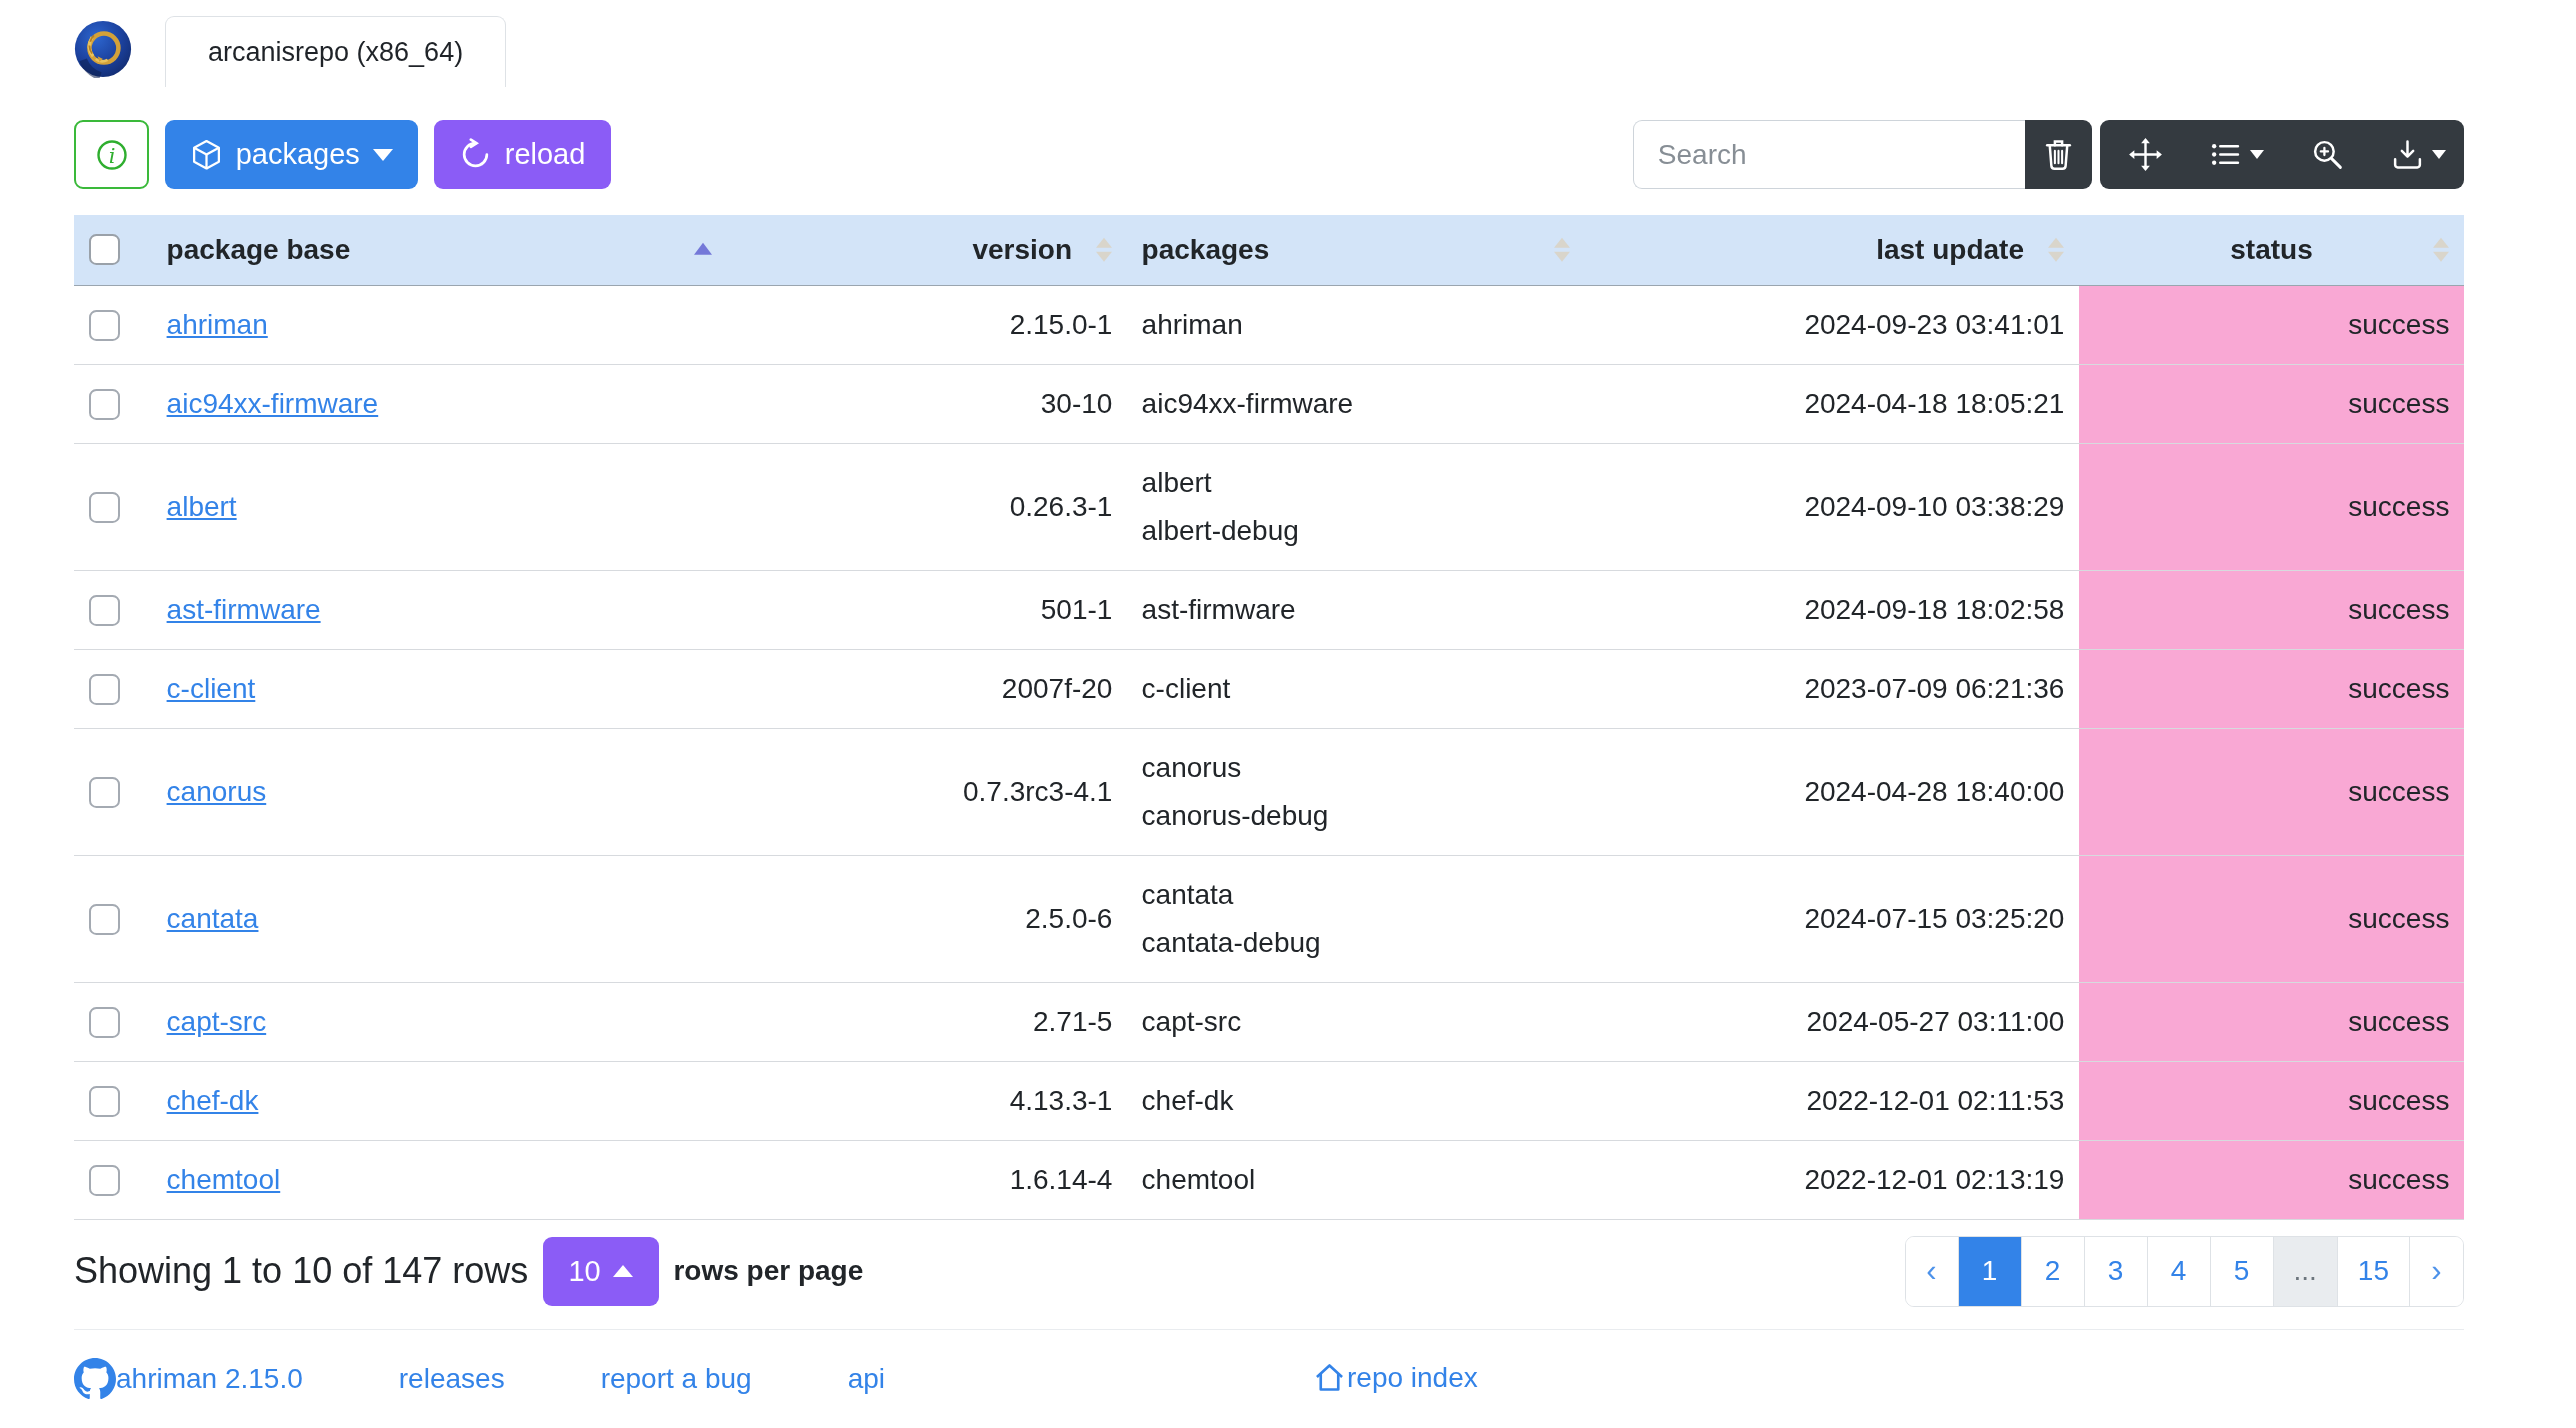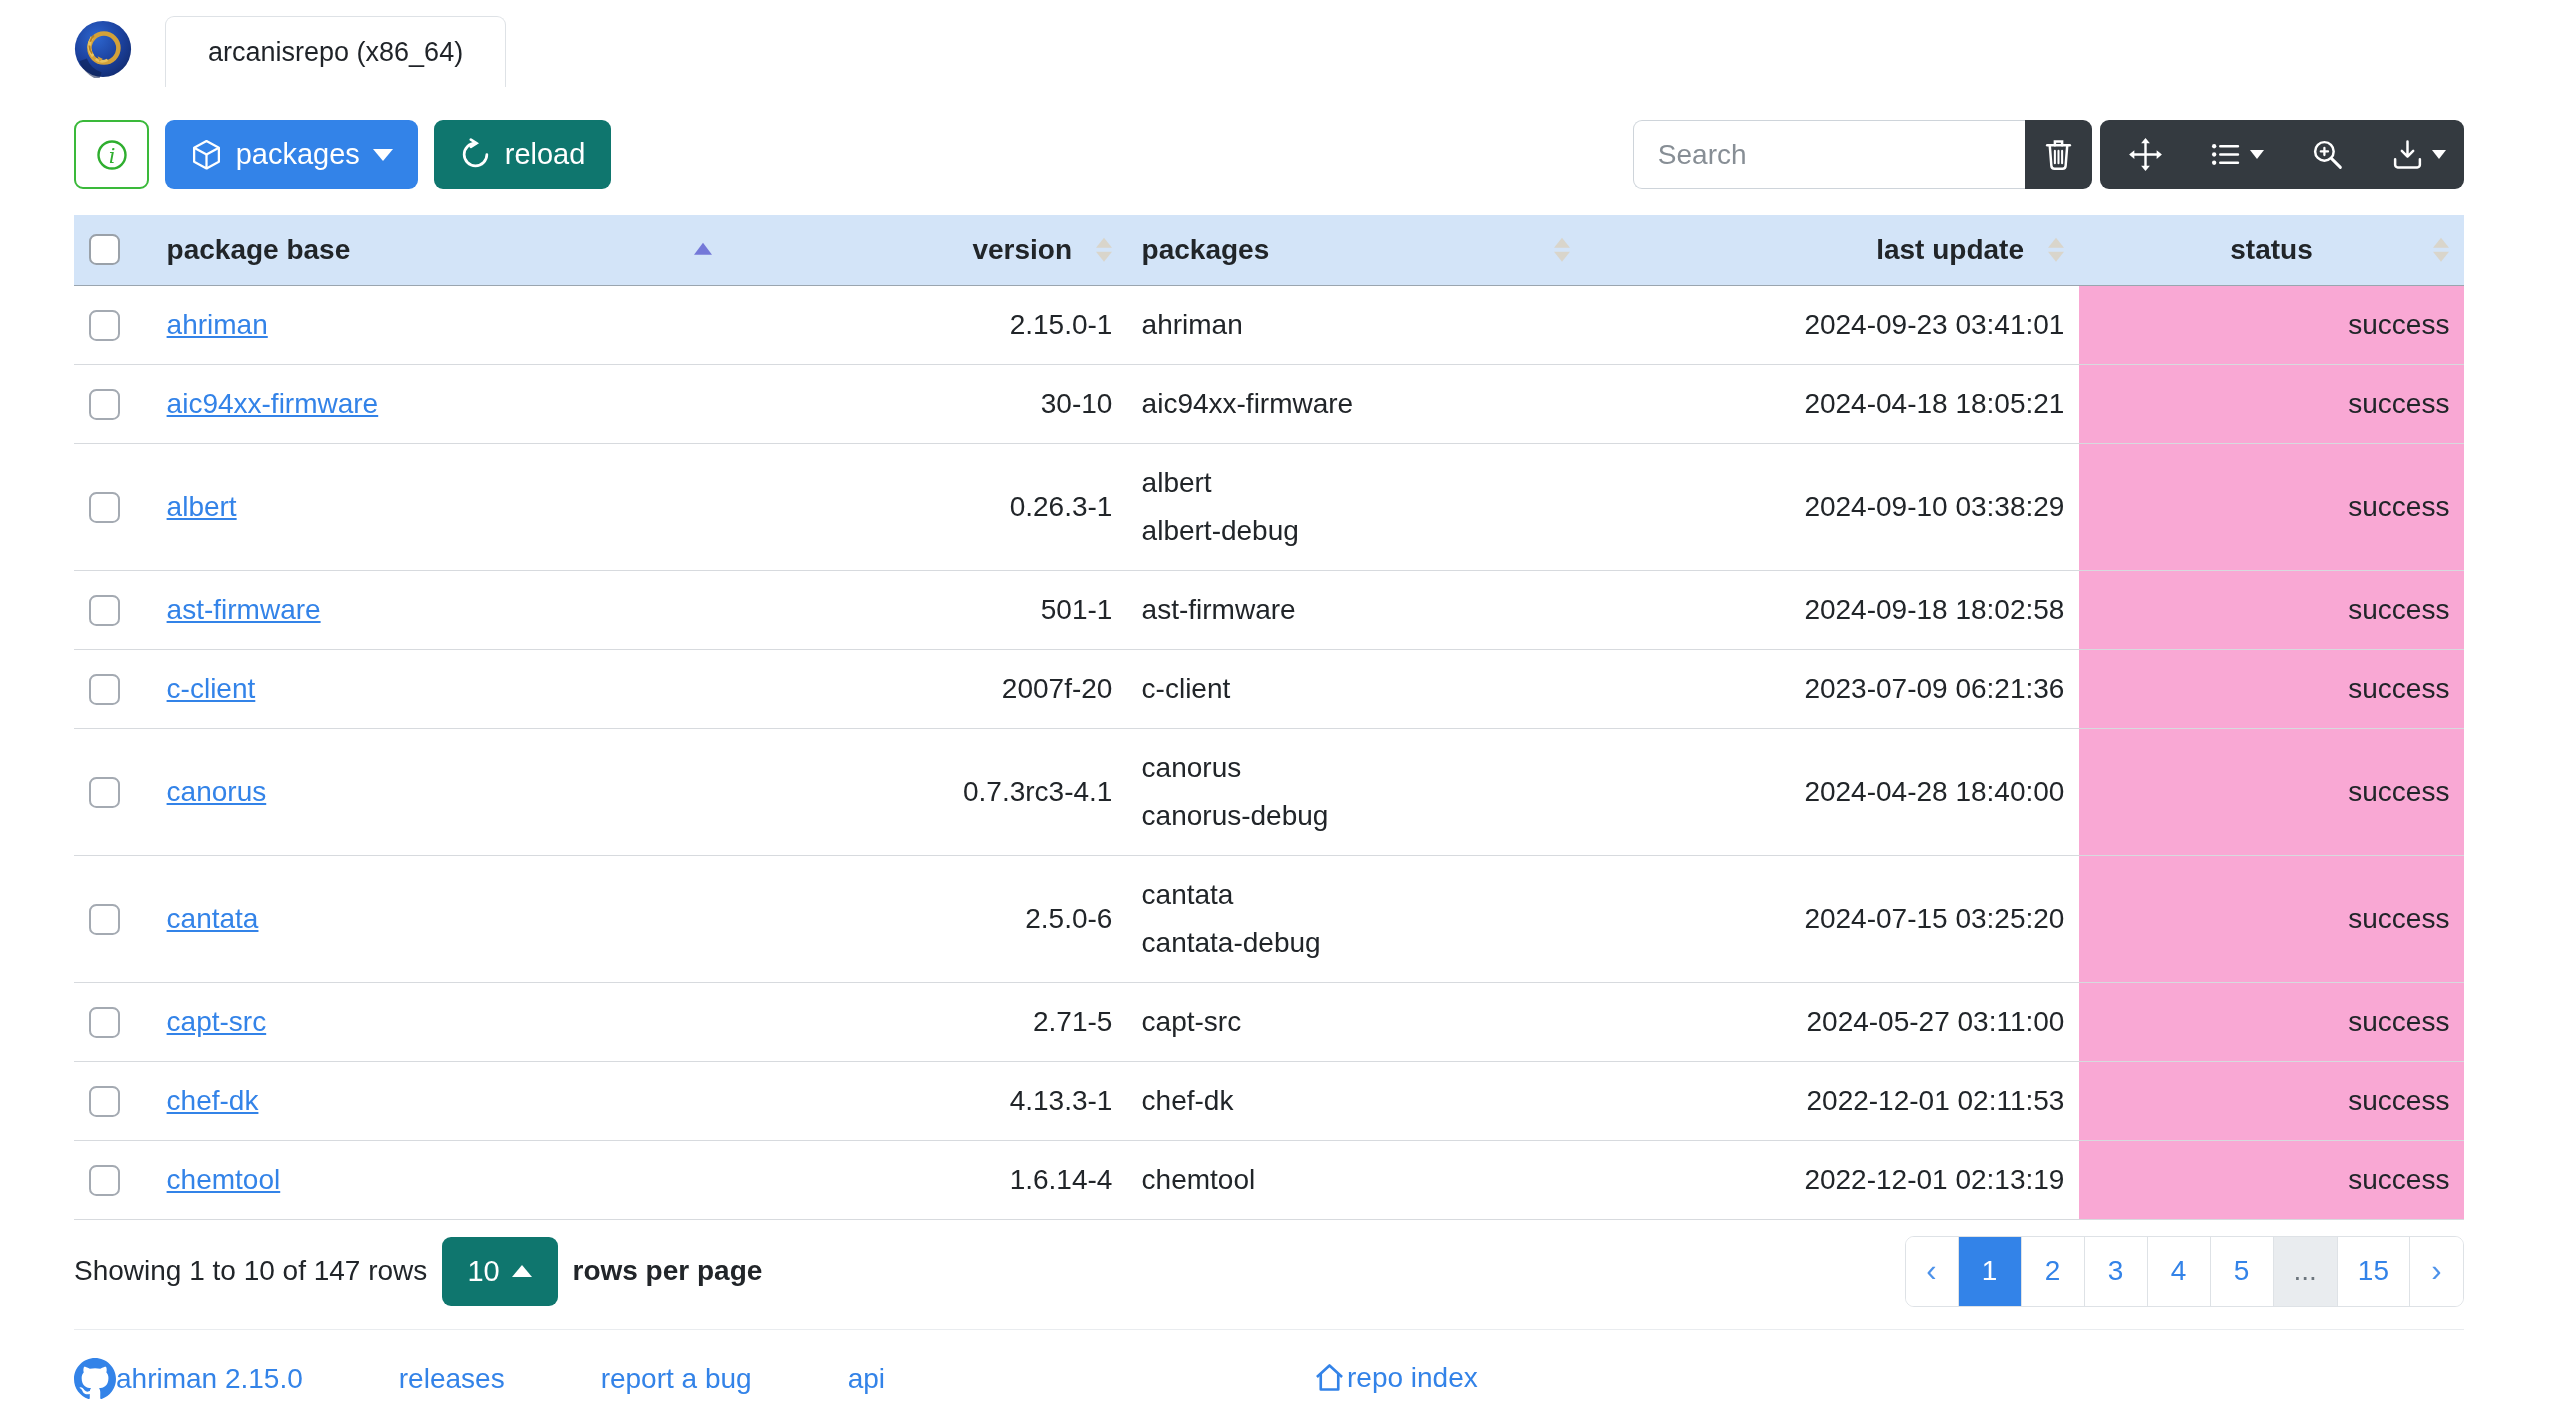--- a/index.html
+++ b/index.html
@@ -17,21 +17,21 @@
   
   .toolbar { margin-top: 33px; display: flex; align-items: center; }
   .btn { height: 69px; border: none; border-radius: 9px; font-size: 29px; color: #fff;
          display: inline-flex; align-items: center; gap: 12.7px; padding: 0 25.5px;
          font-family: inherit; cursor: pointer; white-space: nowrap; }
   .btn + .btn { margin-left: 15.5px; }
   .btn-info { width: 75px; justify-content: center; padding: 0; background: #fff;
               border: 2.7px solid #3ab93a; color: #2fae2f; }
   .btn-primary { background: #3383e8; }
   .btn-purple  { background: #9e56c4; }
-  .btn-dark    { background: #0f766e; }
+  .btn-dark    { background: #8b5cf6; }
   .caret-down { width: 0; height: 0; border-left: 10px solid transparent;
                 border-right: 10px solid transparent; border-top: 12px solid currentColor; }
   .caret-up   { width: 0; height: 0; border-left: 10px solid transparent;
                 border-right: 10px solid transparent; border-bottom: 12px solid currentColor; }
 
   .search-group { margin-left: auto; display: flex; }
   .search-input { width: 392px; height: 69px; border: 1.8px solid #ced4da; border-right: none;
                   border-radius: 9px 0 0 9px; padding: 0 24px; font-size: 28px;
                   font-family: inherit; color: #212529; outline: none; }
   .search-input::placeholder { color: #878e95; }
@@ -62,21 +62,21 @@
   td.td-num { text-align: right; }
   td.td-status { background: #f9a8d4; text-align: right; }
   td .pkg-line + .pkg-line { margin-top: 12px; }
   a.base-link { color: #3383e8; text-decoration: underline; cursor: pointer; }
   .checkbox { width: 31px; height: 31px; border: 2.7px solid #9aa1a9; border-radius: 7.3px;
               background: #fff; cursor: pointer; }
   td .checkbox { border-color: #a4aab2; }
 
   
   .pagebar { margin-top: 15.5px; display: flex; align-items: center; }
-  .page-summary { font-size: 28px; color: #212529; }
+  .page-summary { font-size: 36px; color: #212529; }
   .page-size-btn { margin-left: 14.6px; }
   .rows-per-page { margin-left: 14.6px; font-size: 28px; font-weight: bold; }
   .pagination { margin-left: auto; display: flex; border: 1.8px solid #dee2e6; border-radius: 9px;
                 overflow: hidden; height: 71px; }
   .page-item { min-width: 63px; padding: 0 20px; display: flex; align-items: center;
                justify-content: center; font-size: 28px; color: #3383e8; background: #fff;
                border-right: 1.8px solid #dee2e6; cursor: pointer; }
   .page-item:last-child { border-right: none; }
   .page-item.active { background: #3383e8; color: #fff; }
   .page-item.ellipsis { background: #e9ecef; color: #6c757d; }

